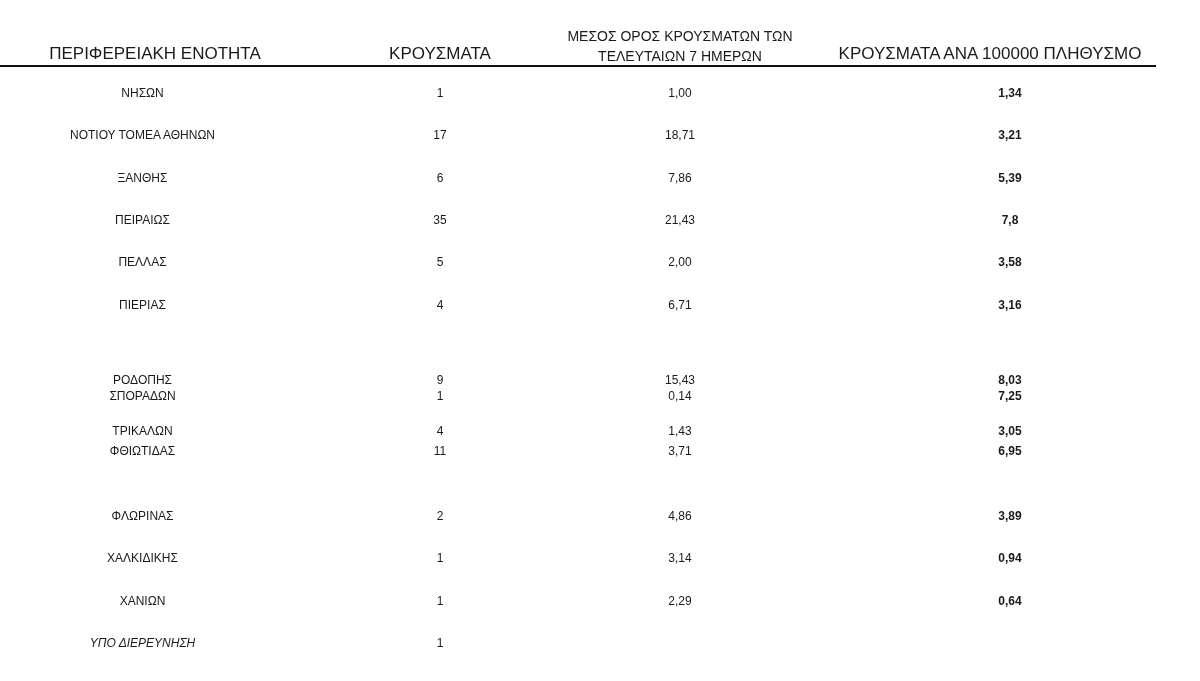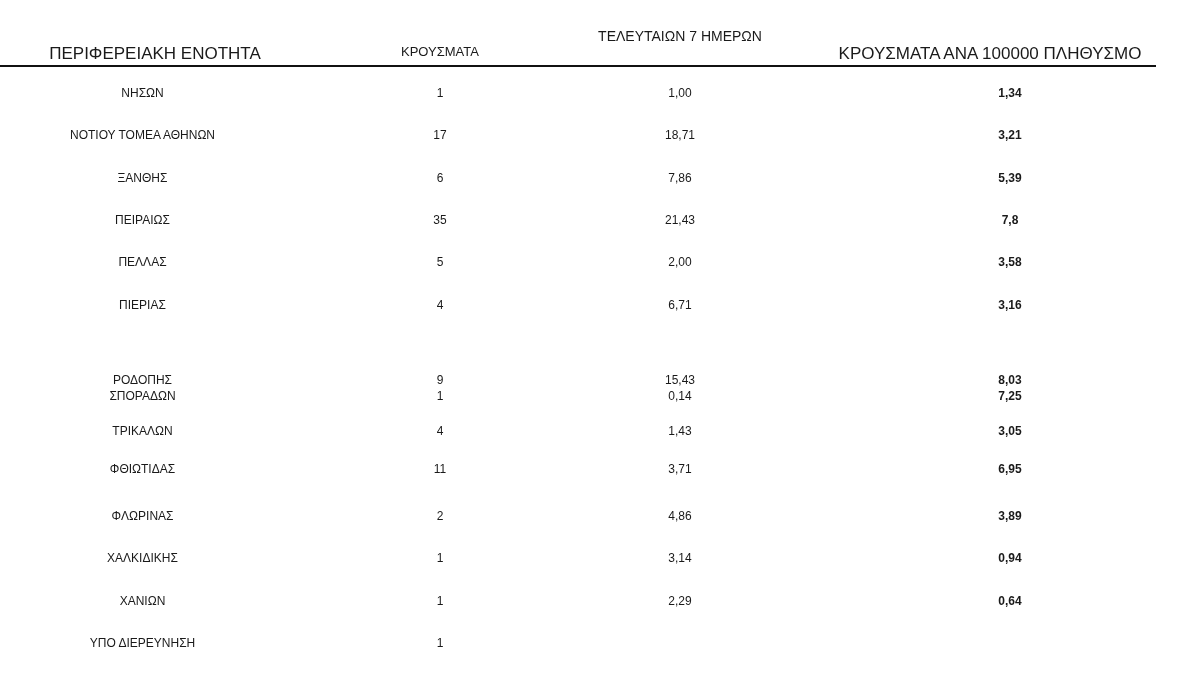--- a/index.html
+++ b/index.html
@@ -36,21 +36,21 @@
     .h-region {
       left: 30px;
       width: 250px;
       top: 44px;
       font-size: 17px;
     }
     .h-cases {
       left: 380px;
       width: 120px;
       top: 44px;
-      font-size: 13px;
+      font-size: 17px;
     }
     .h-avg {
       left: 545px;
       width: 270px;
       top: 26px;
       font-size: 14px;
       line-height: 20px;
     }
     .h-per100k {
       left: 820px;
@@ -76,30 +76,31 @@
     .cell {
       position: absolute;
       text-align: center;
       white-space: nowrap;
       top: 0;
     }
     .c-region { left: 20px; width: 245px; }
     .c-cases { left: 400px; width: 80px; }
     .c-avg { left: 630px; width: 100px; }
     .c-per100k { left: 960px; width: 100px; font-weight: bold; }
-    .italic { }
+    .italic { font-style: italic; }
   </style>
 </head>
 <body>
 
 <div class="table">
   <div class="header">
     <div class="hcell h-region">ΠΕΡΙΦΕΡΕΙΑΚΗ ΕΝΟΤΗΤΑ</div>
     <div class="hcell h-cases">ΚΡΟΥΣΜΑΤΑ</div>
     <div class="hcell h-avg">
+      <div>ΜΕΣΟΣ ΟΡΟΣ ΚΡΟΥΣΜΑΤΩΝ ΤΩΝ</div>
       <div>ΤΕΛΕΥΤΑΙΩΝ 7 ΗΜΕΡΩΝ</div>
     </div>
     <div class="hcell h-per100k">ΚΡΟΥΣΜΑΤΑ ΑΝΑ 100000 ΠΛΗΘΥΣΜΟ</div>
     <div class="header-rule"></div>
   </div>
 
   <div id="rows">
       <div class="row" style="top: 86px;">
         <div class="cell c-region">ΝΗΣΩΝ</div>
         <div class="cell c-cases">1</div>
@@ -147,21 +148,21 @@
         <div class="cell c-cases">1</div>
         <div class="cell c-avg">0,14</div>
         <div class="cell c-per100k">7,25</div>
       </div>
       <div class="row" style="top: 424.4px;">
         <div class="cell c-region">ΤΡΙΚΑΛΩΝ</div>
         <div class="cell c-cases">4</div>
         <div class="cell c-avg">1,43</div>
         <div class="cell c-per100k">3,05</div>
       </div>
-      <div class="row" style="top: 462px;">
+      <div class="row" style="top: 444px;">
         <div class="cell c-region">ΦΘΙΩΤΙΔΑΣ</div>
         <div class="cell c-cases">11</div>
         <div class="cell c-avg">3,71</div>
         <div class="cell c-per100k">6,95</div>
       </div>
       <div class="row" style="top: 509px;">
         <div class="cell c-region">ΦΛΩΡΙΝΑΣ</div>
         <div class="cell c-cases">2</div>
         <div class="cell c-avg">4,86</div>
         <div class="cell c-per100k">3,89</div>

